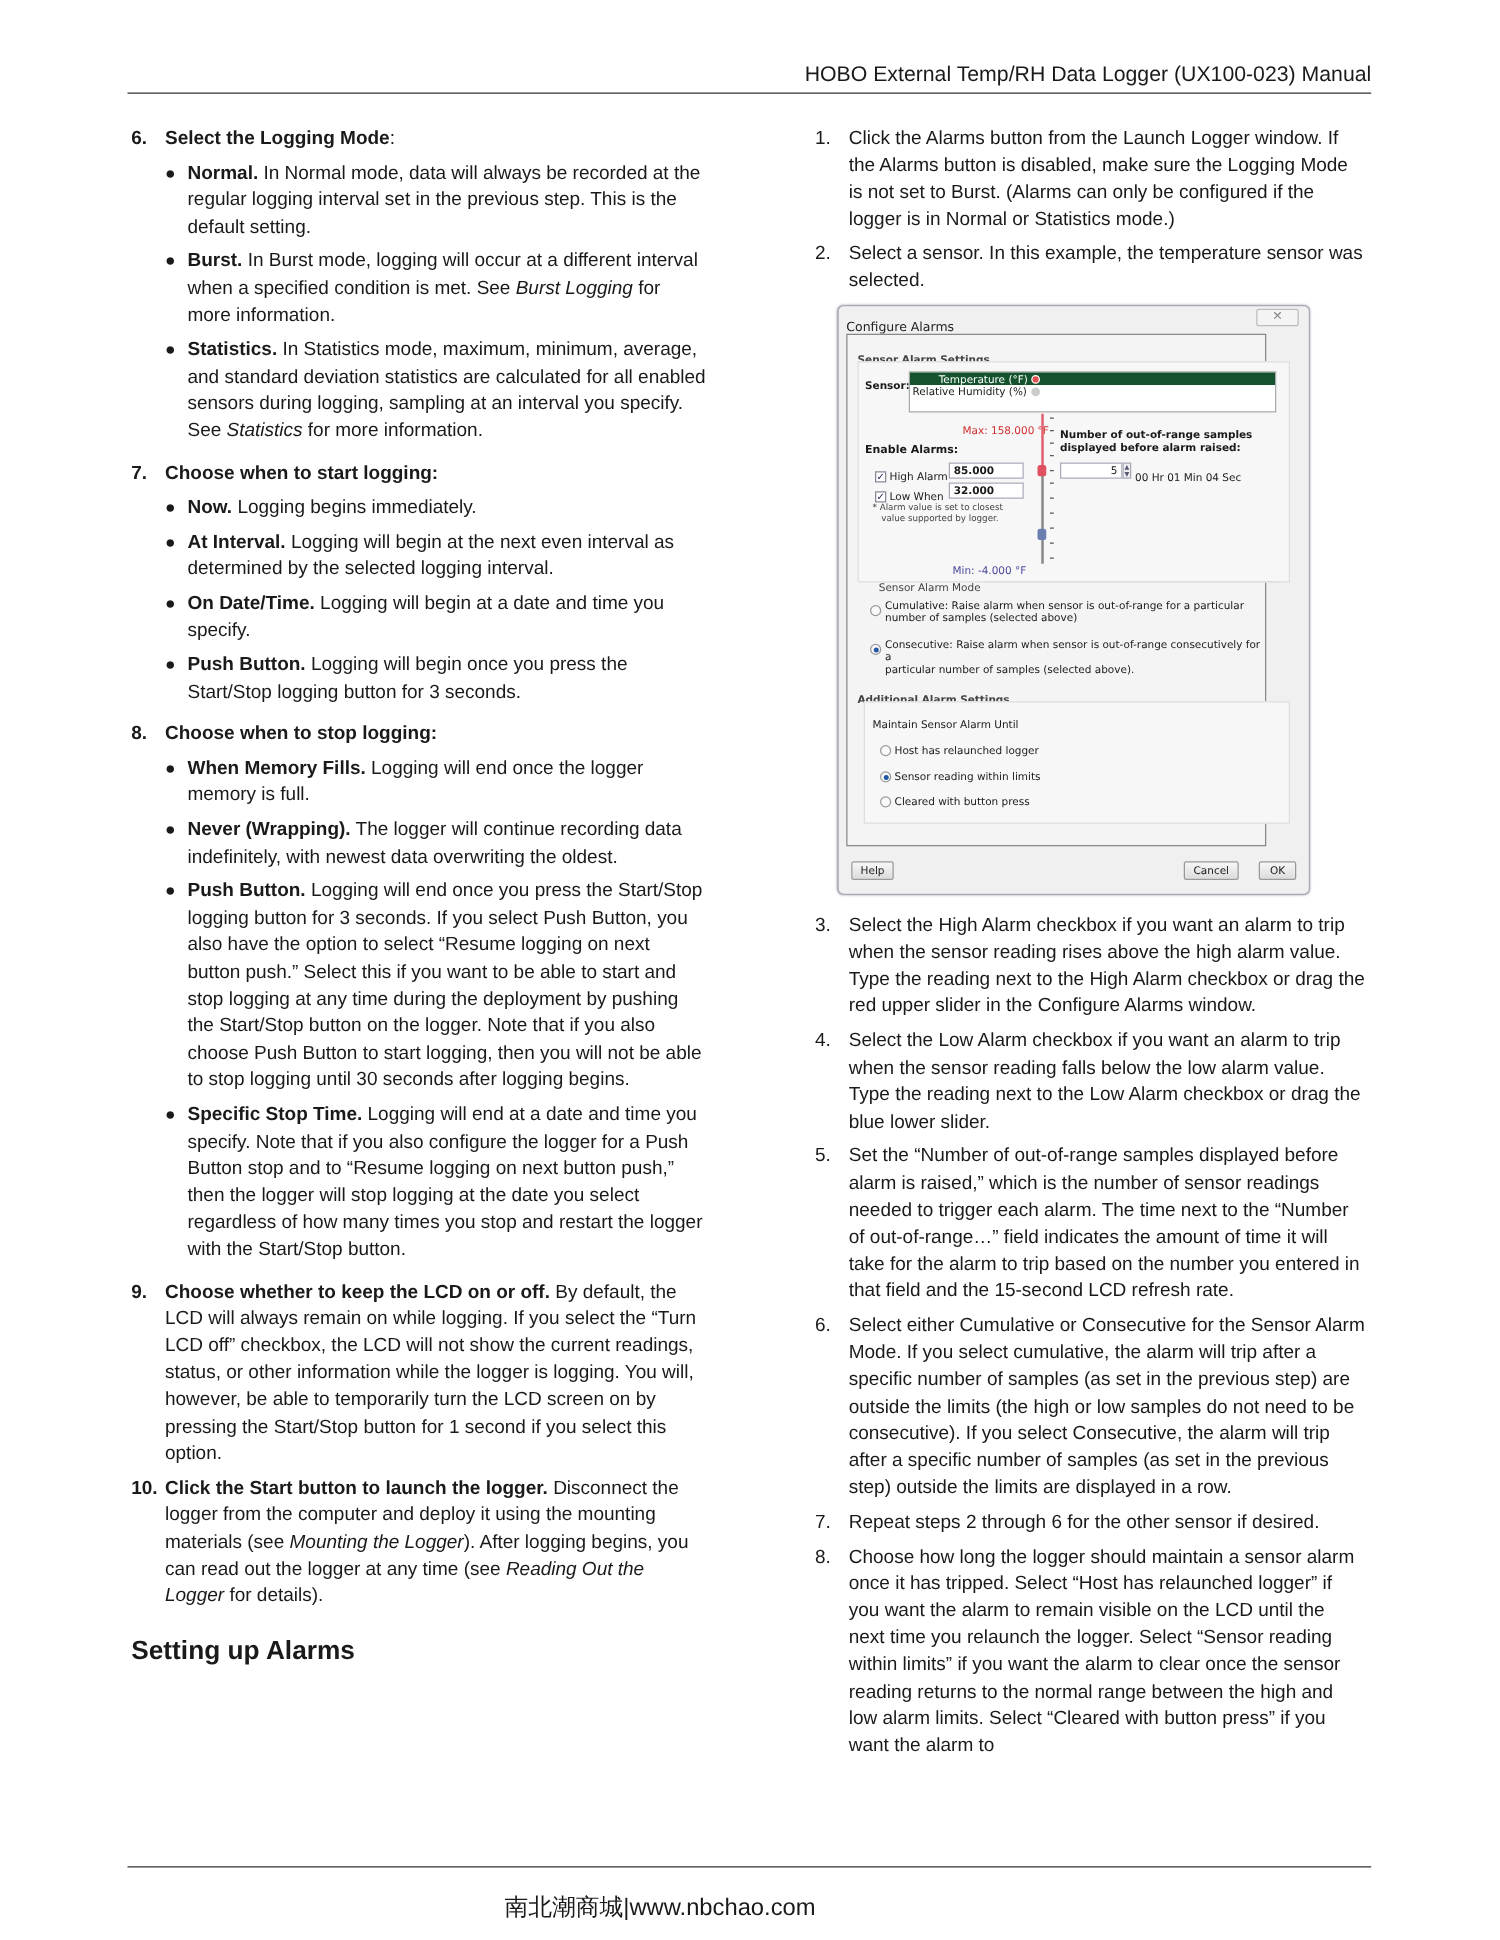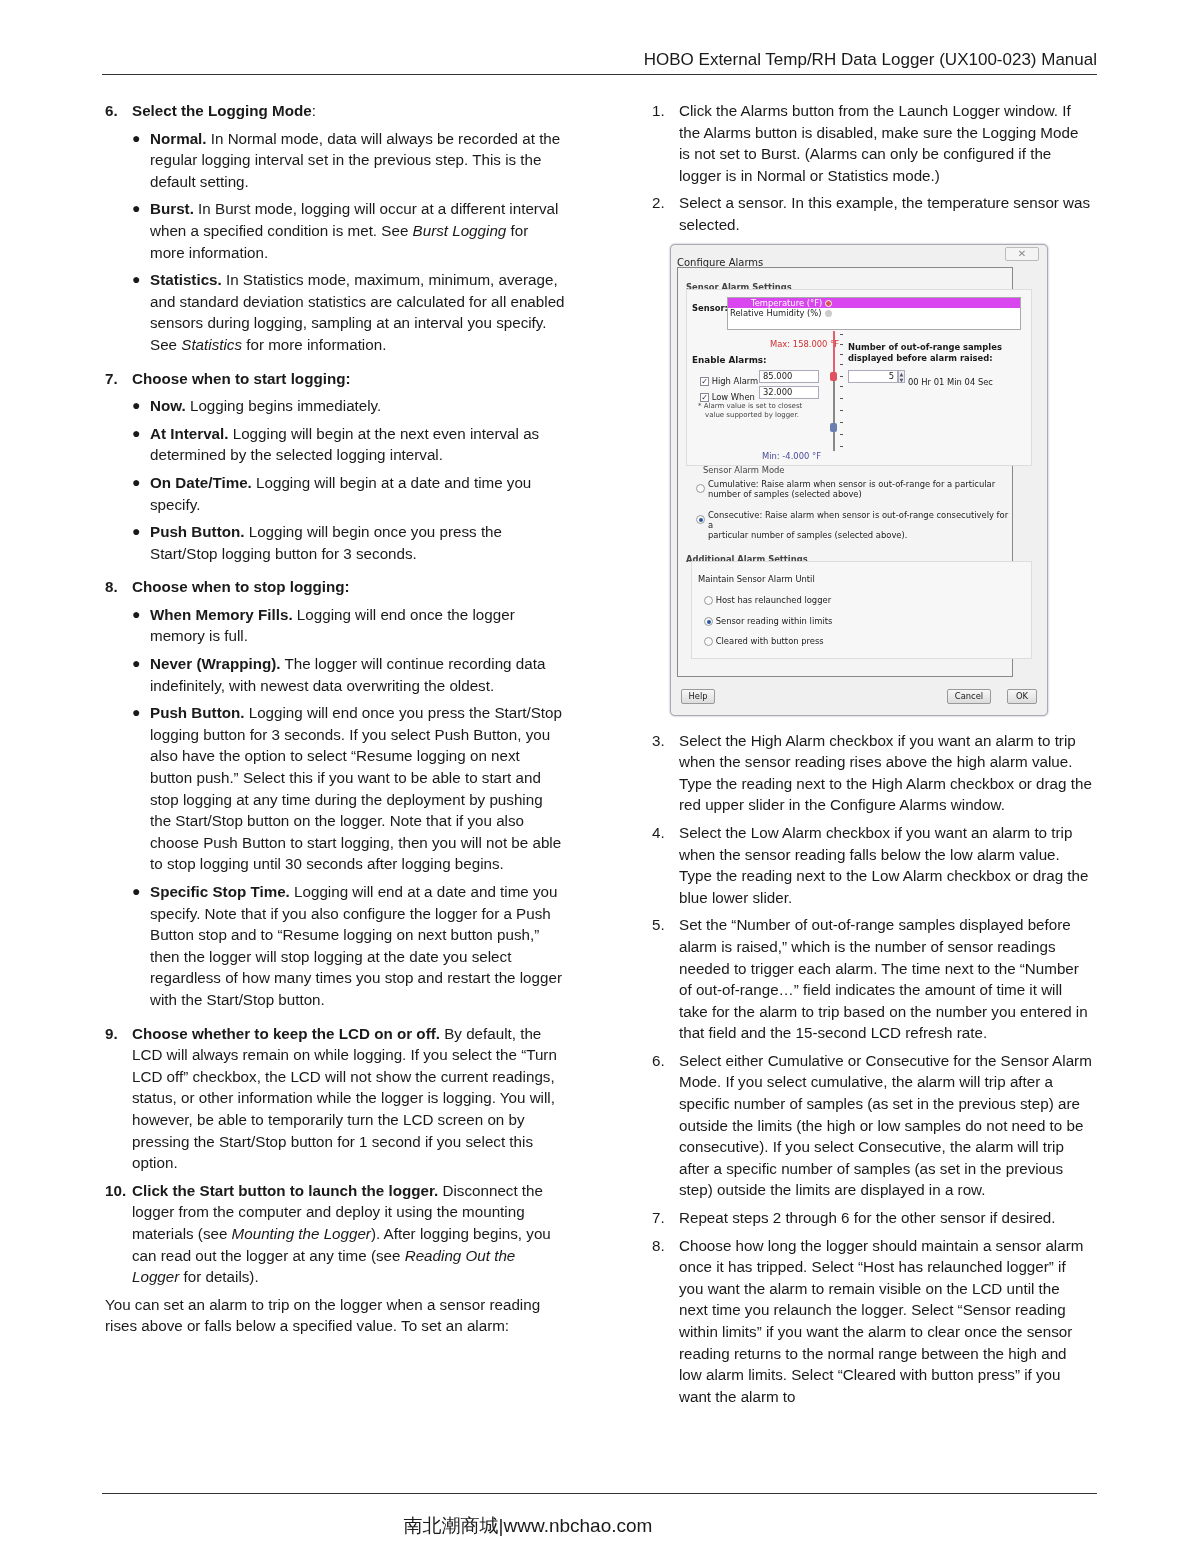--- a/index.html
+++ b/index.html
@@ -25,25 +25,25 @@
 
   
   .dlg { margin: 8px 0 14px 18px; width: 378px; height: 472px; border: 1px solid #aab; border-radius: 5px; background: #f0f0f0; position: relative; font-size: 8.4px; font-family: "DejaVu Sans", sans-serif; box-shadow: 0 0 2px #999; }
   .dlg-title { position: absolute; left: 6px; top: 7px; font-size: 10px; color: #222; }
   .dlg-close { position: absolute; right: 8px; top: 2px; width: 34px; height: 14px; border: 1px solid #bbb; border-radius: 2px; background: #f4f4f4; text-align: center; font-size: 10px; color: #888; line-height: 12px; }
   .dlg-inner { position: absolute; left: 6px; top: 22px; width: 336px; height: 410px; border: 1px solid #888; background: #f4f4f4; }
   .sect-title { position: absolute; font-weight: bold; color: #444; }
   .group { position: absolute; border: 1px solid #ddd; background: #f7f7f7; }
   .sensor-list { position: absolute; left: 49px; top: 29px; width: 294px; height: 33px; border: 1px solid #aaa; background: #fff; }
   .sensor-item { padding-left: 2px; height: 10px; line-height: 10px; }
-  .sensor-item.sel { background: #d946ef; color: #fff; padding-left: 23px; }
+  .sensor-item.sel { background: #14532d; color: #fff; padding-left: 23px; }
   .ic-round { display: inline-block; width: 7px; height: 7px; border-radius: 50%; margin-left: 3px; vertical-align: middle; }
   .abs { position: absolute; }
   .cb { display: inline-block; width: 9px; height: 9px; border: 1px solid #889; background: #fff; font-size: 8px; line-height: 8px; text-align: center; color: #225; vertical-align: middle; }
-  .tbox { position: absolute; width: 60px; height: 13px; border: 1px solid #aab; background: #fff; padding-left: 3px; line-height: 11px; }
+  .tbox { position: absolute; width: 60px; height: 13px; border: 1px solid #aab; background: #fff; padding-left: 3px; line-height: 11px; font-weight: bold; }
   .slider-track { position: absolute; left: 155px; top: 63px; width: 2px; height: 120px; background: linear-gradient(#e06070 0 38%, #888 38% 100%); }
   .thumb { position: absolute; width: 7px; height: 9px; border-radius: 2px; }
   .tick { position: absolute; left: 162px; width: 3px; height: 1px; background: #555; }
   .radio { display: inline-block; width: 9px; height: 9px; border: 1px solid #999; border-radius: 50%; background: #fafafa; vertical-align: middle; position: relative; }
   .radio.on::after { content: ""; position: absolute; left: 2px; top: 2px; width: 4px; height: 4px; border-radius: 50%; background: #2456a6; }
   .btn { position: absolute; height: 15px; border: 1px solid #999; border-radius: 2px; background: linear-gradient(#f7f7f7, #dcdcdc); text-align: center; line-height: 13px; font-size: 8.4px; }
 </style>
 </head>
 <body>
 
@@ -124,21 +124,21 @@
   <div class="step">
     <span class="num">9.</span>
     <div class="body"><b>Choose whether to keep the LCD on or off.</b><span> By default, the LCD will always remain on while logging. If you select the “Turn LCD off” checkbox, the LCD will not show the current readings, status, or other information while the logger is logging. You will, however, be able to temporarily turn the LCD screen on by pressing the Start/Stop button for 1 second if you select this option.</span></div>
   </div>
 
   <div class="step">
     <span class="num">10.</span>
     <div class="body"><b>Click the Start button to launch the logger.</b><span> Disconnect the logger from the computer and deploy it using the mounting materials (see </span><i>Mounting the Logger</i><span>). After logging begins, you can read out the logger at any time (see </span><i>Reading Out the Logger</i><span> for details).</span></div>
   </div>
 
-  <p>You can set an alarm to trip on the logger when a sensor reading rises above or falls below a specified value. To set an alarm:</p>
+  <h2>Setting up Alarms</h2>
 </div>
 
 <div class="col col-right">
   <div class="step">
       <span class="num">1.</span>
       <div class="body">Click the Alarms button from the Launch Logger window. If the Alarms button is disabled, make sure the Logging Mode is not set to Burst. (Alarms can only be configured if the logger is in Normal or Statistics mode.)</div>
     </div>
   <div class="step">
       <span class="num">2.</span>
       <div class="body">Select a sensor. In this example, the temperature sensor was selected.</div>

